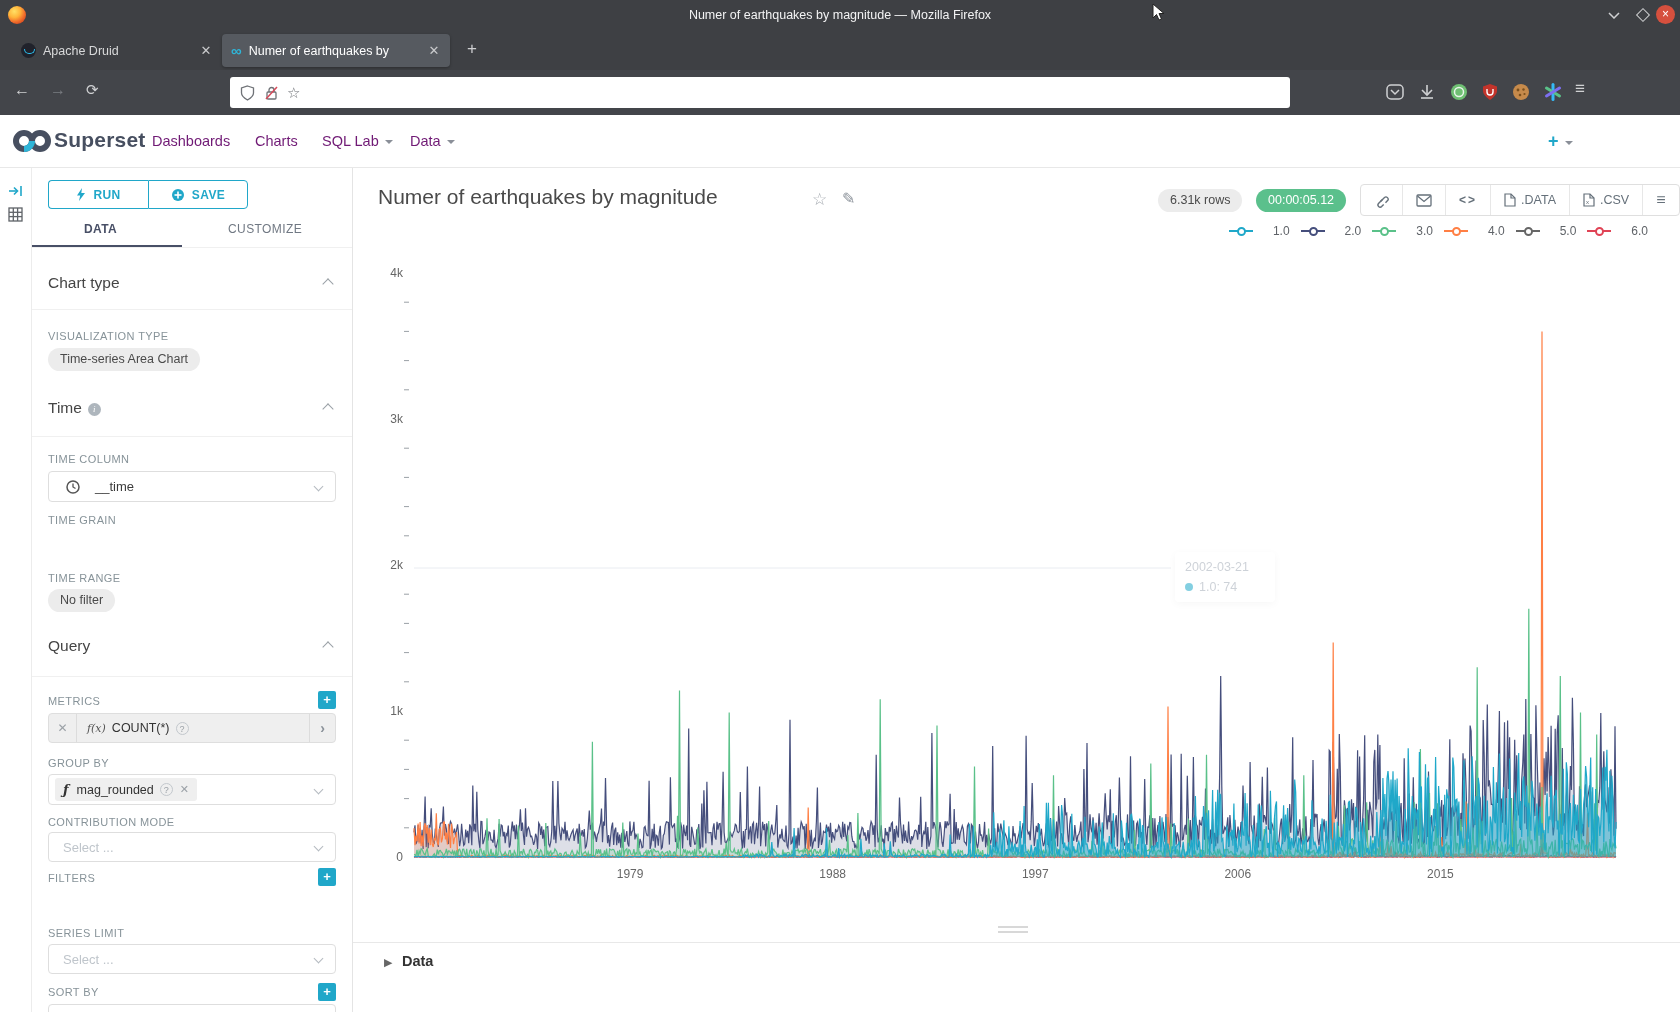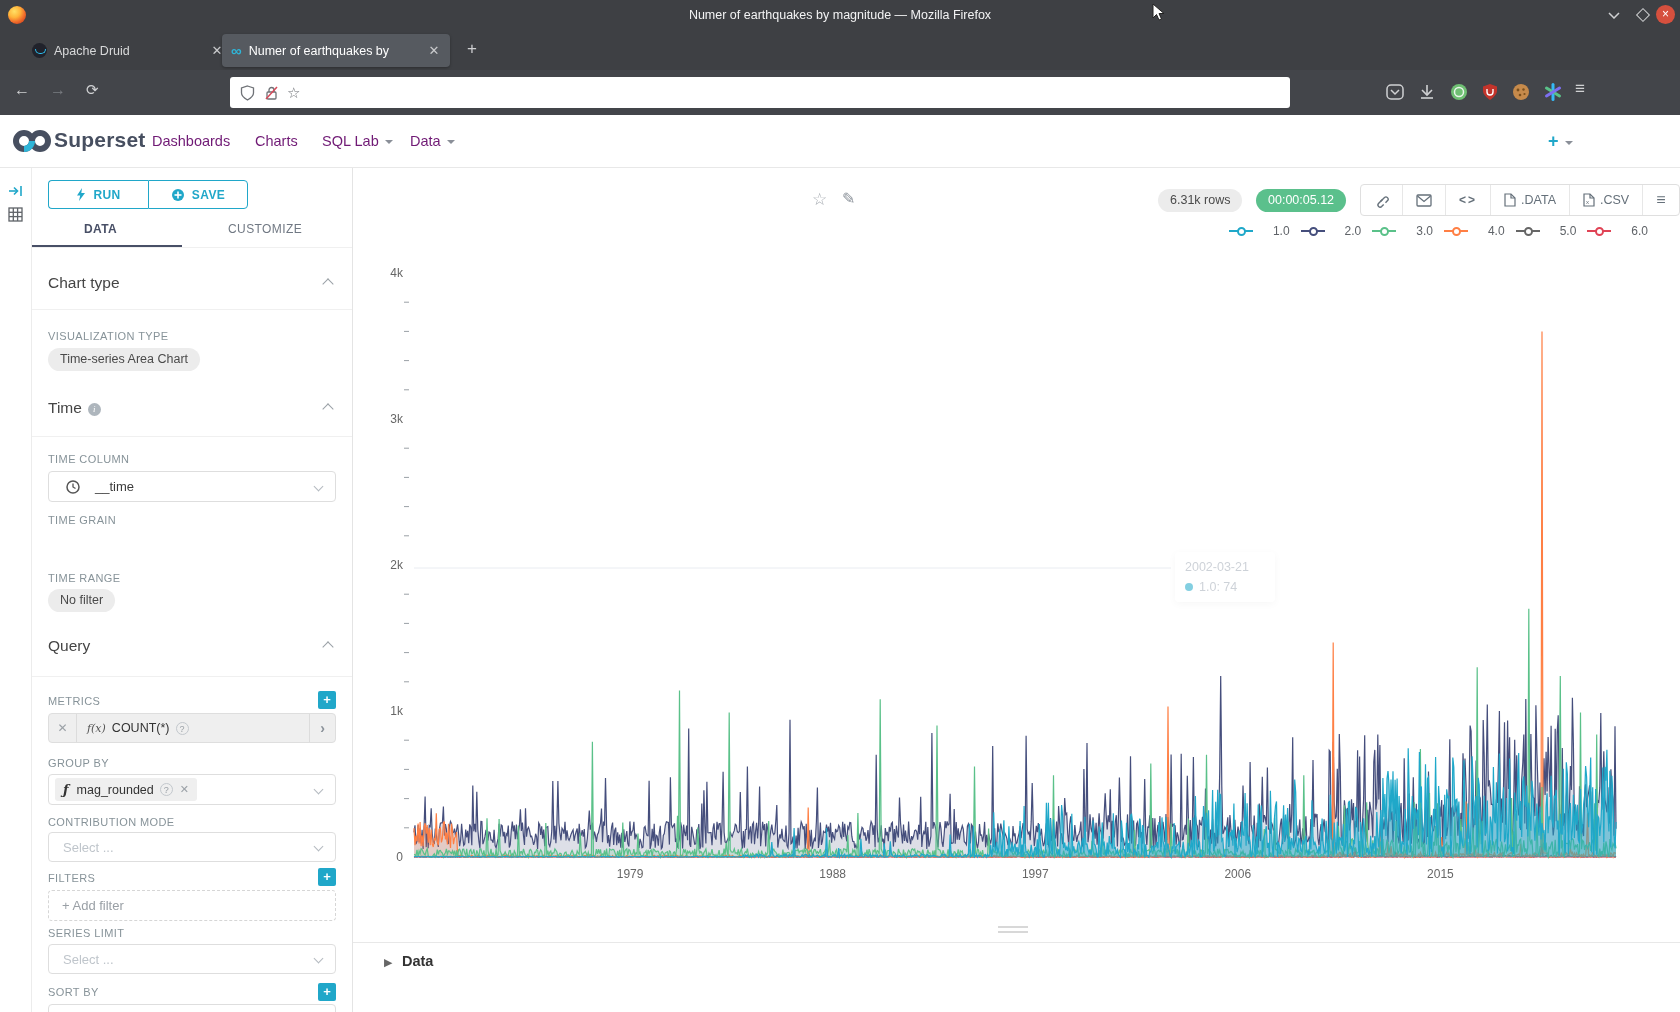--- a/index.html
+++ b/index.html
@@ -13,21 +13,21 @@
   #win-title { width:100%; text-align:center; line-height:30px; color:#f3f3f4; font-size:12.5px; }
   #ff-logo { left:8px; top:6px; width:18px; height:18px; border-radius:50%;
     background:radial-gradient(circle at 35% 30%, #ffe066 0%, #ffb43a 35%, #f2702c 60%, #d64a21 80%, #b3361c 100%); }
   #win-min { left:1608px; top:11px; }
   #win-max { left:1638px; top:10px; width:10px; height:10px; border:1.5px solid #cfd0d2; transform:rotate(45deg); }
   #win-close { left:1656px; top:5px; width:19px; height:19px; border-radius:50%; background:#d6503e;
     color:#fff; font-size:12px; line-height:18px; text-align:center; }
 
   #tabbar { left:0; top:30px; width:1680px; height:40px; background:#3e4044; }
   .tab { position:absolute; top:4px; height:33px; border-radius:4px; display:flex; align-items:center; padding:0 9px; }
-  #tab-1 { left:23px; width:210px; color:#d8d9da; }
+  #tab-1 { left:12px; width:210px; color:#d8d9da; }
   #tab-2 { left:222px; width:228px; background:#565a60; color:#fff; box-shadow:0 1px 3px rgba(0,0,0,.3); }
   .tab .tab-label { font-size:12.5px; white-space:nowrap; overflow:hidden; flex:1; margin:0 7px; }
   .tab-close { color:#c9cacc; font-size:13px; width:14px; text-align:center; }
   #druid-icon { width:15px; height:15px; border-radius:50%; background:#20222b; position:relative; flex:none; }
   #druid-icon::after { content:""; position:absolute; left:3px; top:6px; width:9px; height:4px;
     border:1.5px solid #2cc0f0; border-top:none; border-radius:0 0 6px 6px; }
   #ss-tab-icon { color:#2fb5d8; font-weight:bold; font-size:15px; flex:none; }
   #newtab-btn { left:460px; top:9px; color:#cfd0d2; font-size:17px; width:24px; text-align:center; }
 
   #navtoolbar { left:0; top:70px; width:1680px; height:45px; background:#43454a; }
@@ -304,32 +304,32 @@
       </div>
       <div class="chev-down" style="left:266px;top:11px;"></div>
     </div>
     <div class="ctl-label" style="top:648px;">CONTRIBUTION MODE</div>
     <div class="select" style="top:664px;height:30px;">
       <span class="val ph">Select ...</span>
       <div class="chev-down" style="left:266px;top:10px;"></div>
     </div>
     <div class="ctl-label" style="top:704px;">FILTERS</div>
     <div class="plus-btn" style="top:700px;">+</div>
-    <div id="filters-dash" style="top:722px;">+ Add filter</div>
     <div class="ctl-label" style="top:759px;">SERIES LIMIT</div>
     <div class="select" style="top:776px;height:30px;">
       <span class="val ph">Select ...</span>
       <div class="chev-down" style="left:266px;top:10px;"></div>
     </div>
     <div class="ctl-label" style="top:818px;">SORT BY</div>
     <div class="plus-btn" style="top:815px;">+</div>
     <div class="select" style="top:836px;height:30px;"></div>
   </div>
 
   <div class="abs" id="main">
+    <div class="abs" id="chart-title">Numer of earthquakes by magnitude</div>
     <span class="abs" id="fav-star">☆</span>
     <span class="abs" id="edit-pencil">✎</span>
     <div class="abs" id="rows-badge">6.31k rows</div>
     <div class="abs" id="timer-badge">00:00:05.12</div>
     <div class="abs" id="btn-group">
       <div class="bg-cell">
         <svg width="15" height="15">
           <path d="M6.5 8.5 L10.5 4.5 a2.2 2.2 0 0 1 3.1 3.1 L11.5 9.7" fill="none" stroke="#65707a" stroke-width="1.4"></path>
           <path d="M8.5 6.5 L4.5 10.5 a2.2 2.2 0 0 0 3.1 3.1 L9.7 11.5" fill="none" stroke="#65707a" stroke-width="1.4"></path>
         </svg>

